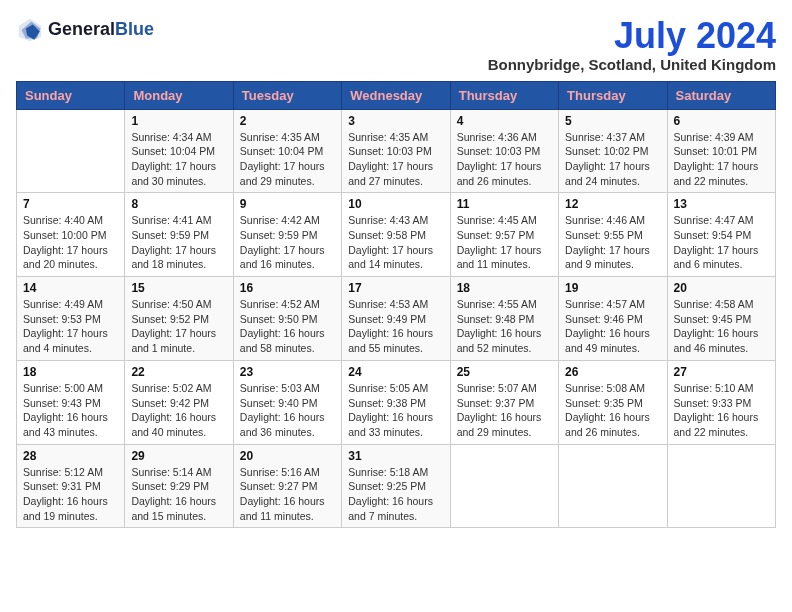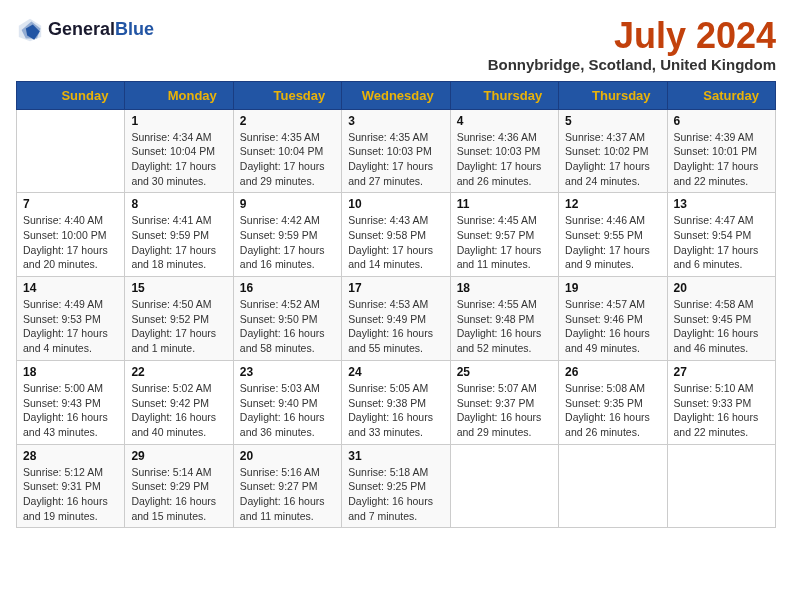--- a/index.html
+++ b/index.html
@@ -39,41 +39,41 @@
     .logo-icon {
       width: 28px;
       height: 28px;
     }
     .title-block {
       text-align: right;
     }
     .title-month {
       font-size: 36px;
       font-weight: bold;
-      color: #c2410c;
+      color: #1d4ed8;
       line-height: 1.1;
     }
     .title-location {
       font-size: 15px;
       color: #333;
       font-weight: bold;
     }
     .calendar {
       width: 100%;
       border-collapse: collapse;
       font-size: 11px;
     }
     .calendar thead tr th {
       background: #2255a4;
-      color: #eab308;
+      color: #fca5a5;
       font-weight: bold;
       font-size: 13px;
-      padding: 6px 16px;
+      padding: 6px 8px;
       border: 1px solid #1a3d82;
-      text-align: right;
+      text-align: left;
     }
     .calendar tbody tr td {
       border: 1px solid #ccc;
       vertical-align: top;
       padding: 4px 6px;
       min-height: 80px;
       width: calc(100% / 7);
       background: #fff;
     }
     .calendar tbody tr:nth-child(odd) td {

